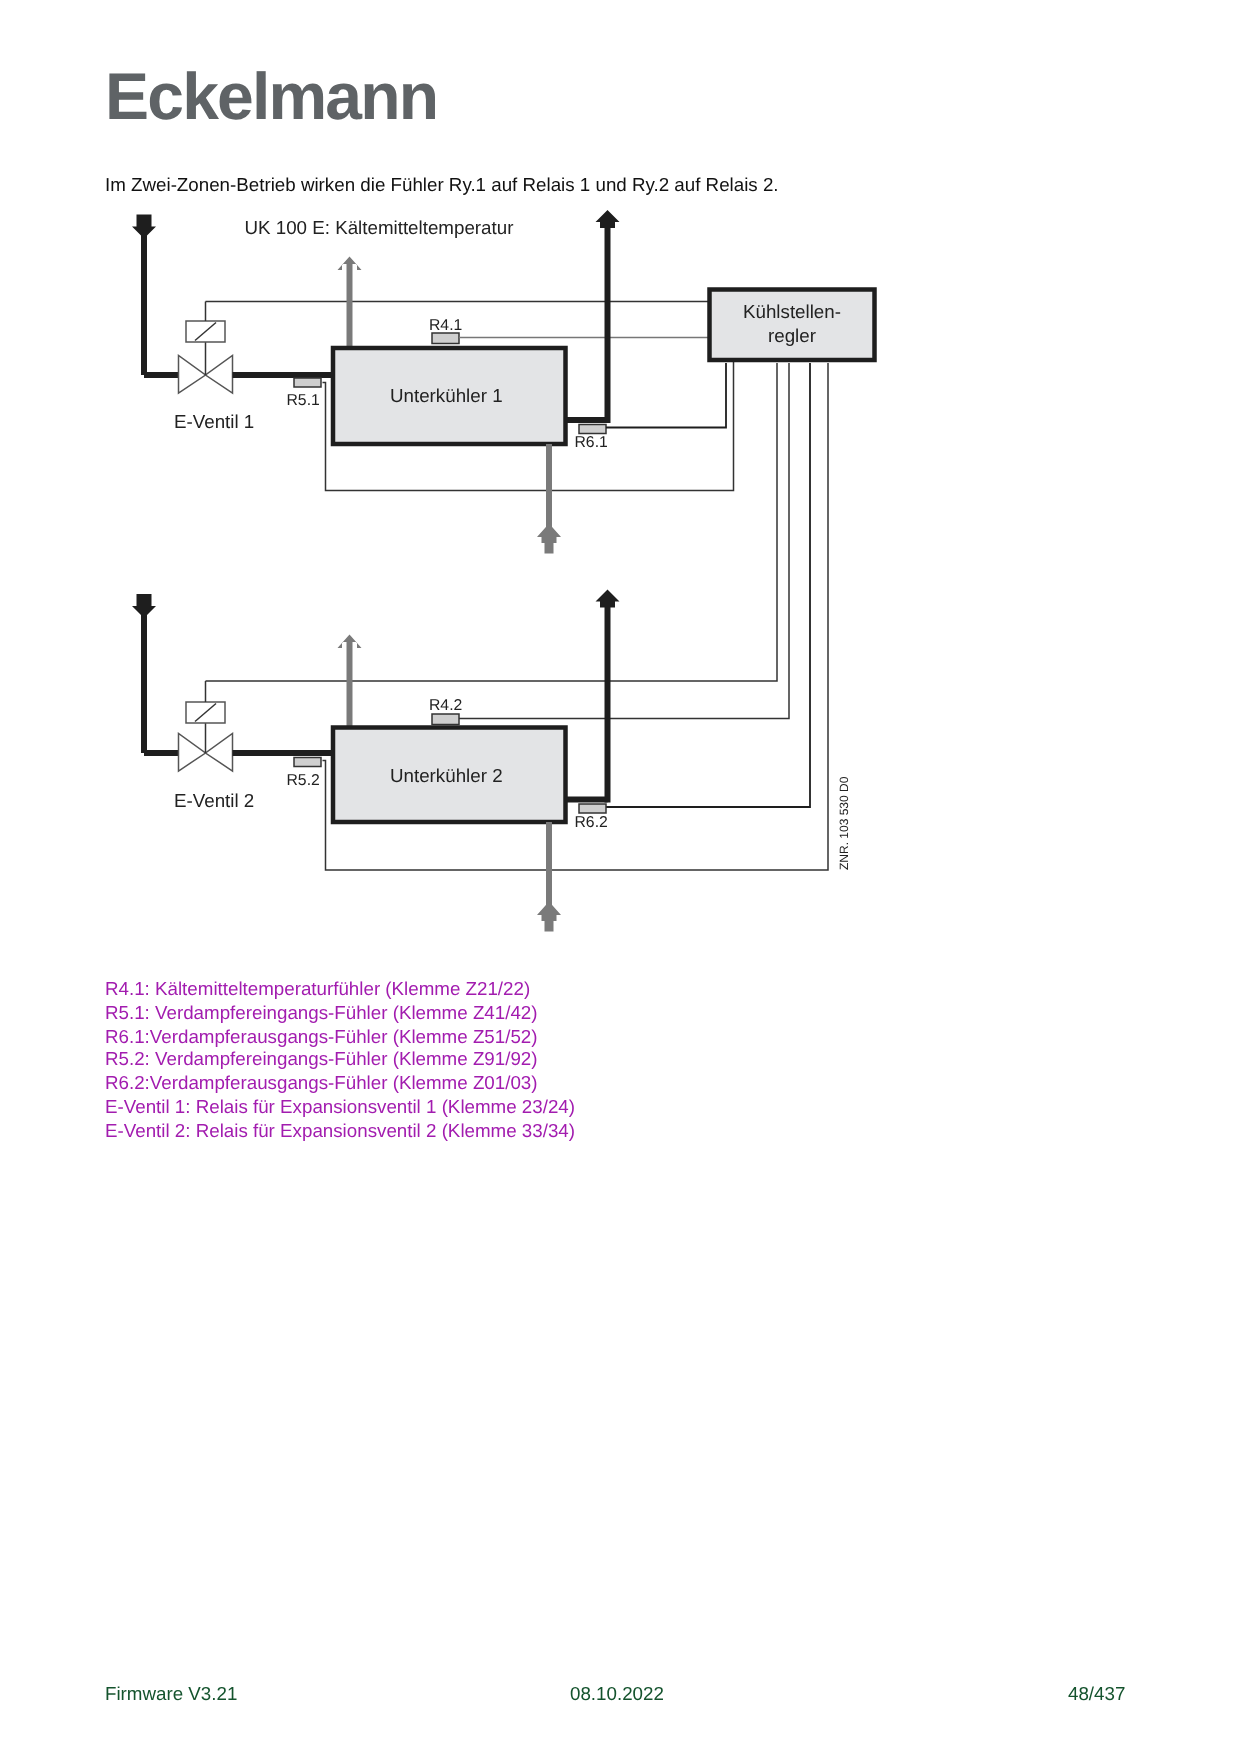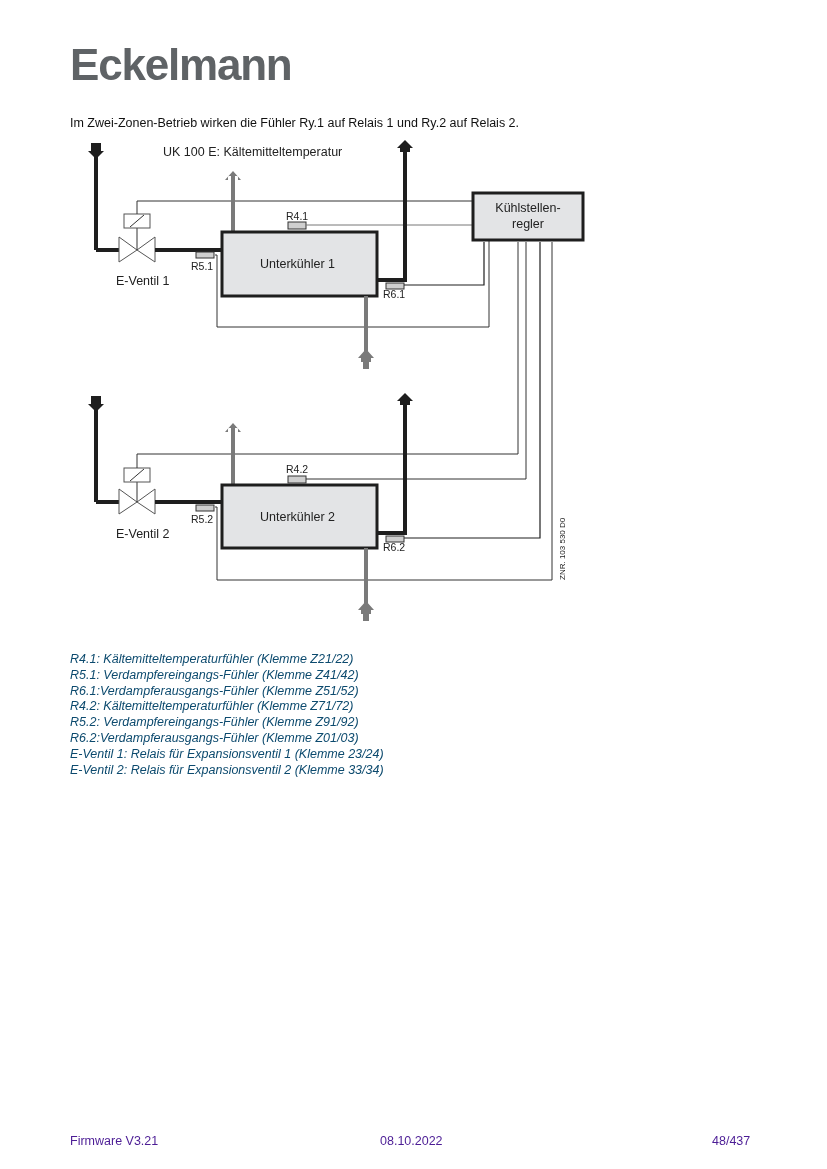--- a/index.html
+++ b/index.html
@@ -3,23 +3,23 @@
 <meta charset="utf-8">
 <style>
   html, body { margin:0; padding:0; background:#ffffff; }
   body { width:827px; height:1169px; position:relative; overflow:hidden;
          font-family:"Liberation Sans", sans-serif; color:#1a1a1a; }
   .logo { position:absolute; left:70px; top:40px; font-family:"Liberation Sans", sans-serif;
           font-weight:bold; font-size:44px; letter-spacing:-1.2px; color:#5f6366; }
   .intro { position:absolute; left:70px; top:116px; font-size:12.5px; color:#111; }
   .diagram { position:absolute; left:0; top:0; width:827px; height:640px; }
   .diagram text { font-family:"Liberation Sans", sans-serif; fill:#222; }
-  .legend { position:absolute; left:70px; top:652px; font-size:12.5px; line-height:15.8px; color:#0c4a6e;font-style:italic; }
+  .legend { position:absolute; left:70px; top:652px; font-size:12.5px; line-height:15.8px; color:#a21caf; }
   .legend div { white-space:nowrap; }
-  .footer { position:absolute; top:1122px; font-size:12.5px; color:#4c1d95;margin-top:12px; }
+  .footer { position:absolute; top:1122px; font-size:12.5px; color:#14532d; }
   .f-left { left:70px; }
   .f-center { left:380px; }
   .f-right { left:712px; }
 </style>
 </head>
 <body>
 
 <div class="logo">Eckelmann</div>
 <div class="intro">Im Zwei-Zonen-Betrieb wirken die Fühler Ry.1 auf Relais 1 und Ry.2 auf Relais 2.</div>
 
@@ -118,21 +118,20 @@
     <rect x="363" y="612" width="6" height="9" fill="#7a7a7a"></rect>
   </g>
 
   <text x="0" y="0" font-size="8" transform="translate(565,580) rotate(-90)">ZNR. 103 530 D0</text>
 </svg>
 
 <div class="legend">
   <div>R4.1: Kältemitteltemperaturfühler (Klemme Z21/22)</div>
   <div>R5.1: Verdampfereingangs-Fühler (Klemme Z41/42)</div>
   <div>R6.1:Verdampferausgangs-Fühler (Klemme Z51/52)</div>
-  <div>R4.2: Kältemitteltemperaturfühler (Klemme Z71/72)</div>
   <div>R5.2: Verdampfereingangs-Fühler (Klemme Z91/92)</div>
   <div>R6.2:Verdampferausgangs-Fühler (Klemme Z01/03)</div>
   <div>E-Ventil 1: Relais für Expansionsventil 1 (Klemme 23/24)</div>
   <div>E-Ventil 2: Relais für Expansionsventil 2 (Klemme 33/34)</div>
 </div>
 
 <div class="footer f-left">Firmware V3.21</div>
 <div class="footer f-center">08.10.2022</div>
 <div class="footer f-right">48/437</div>
 

